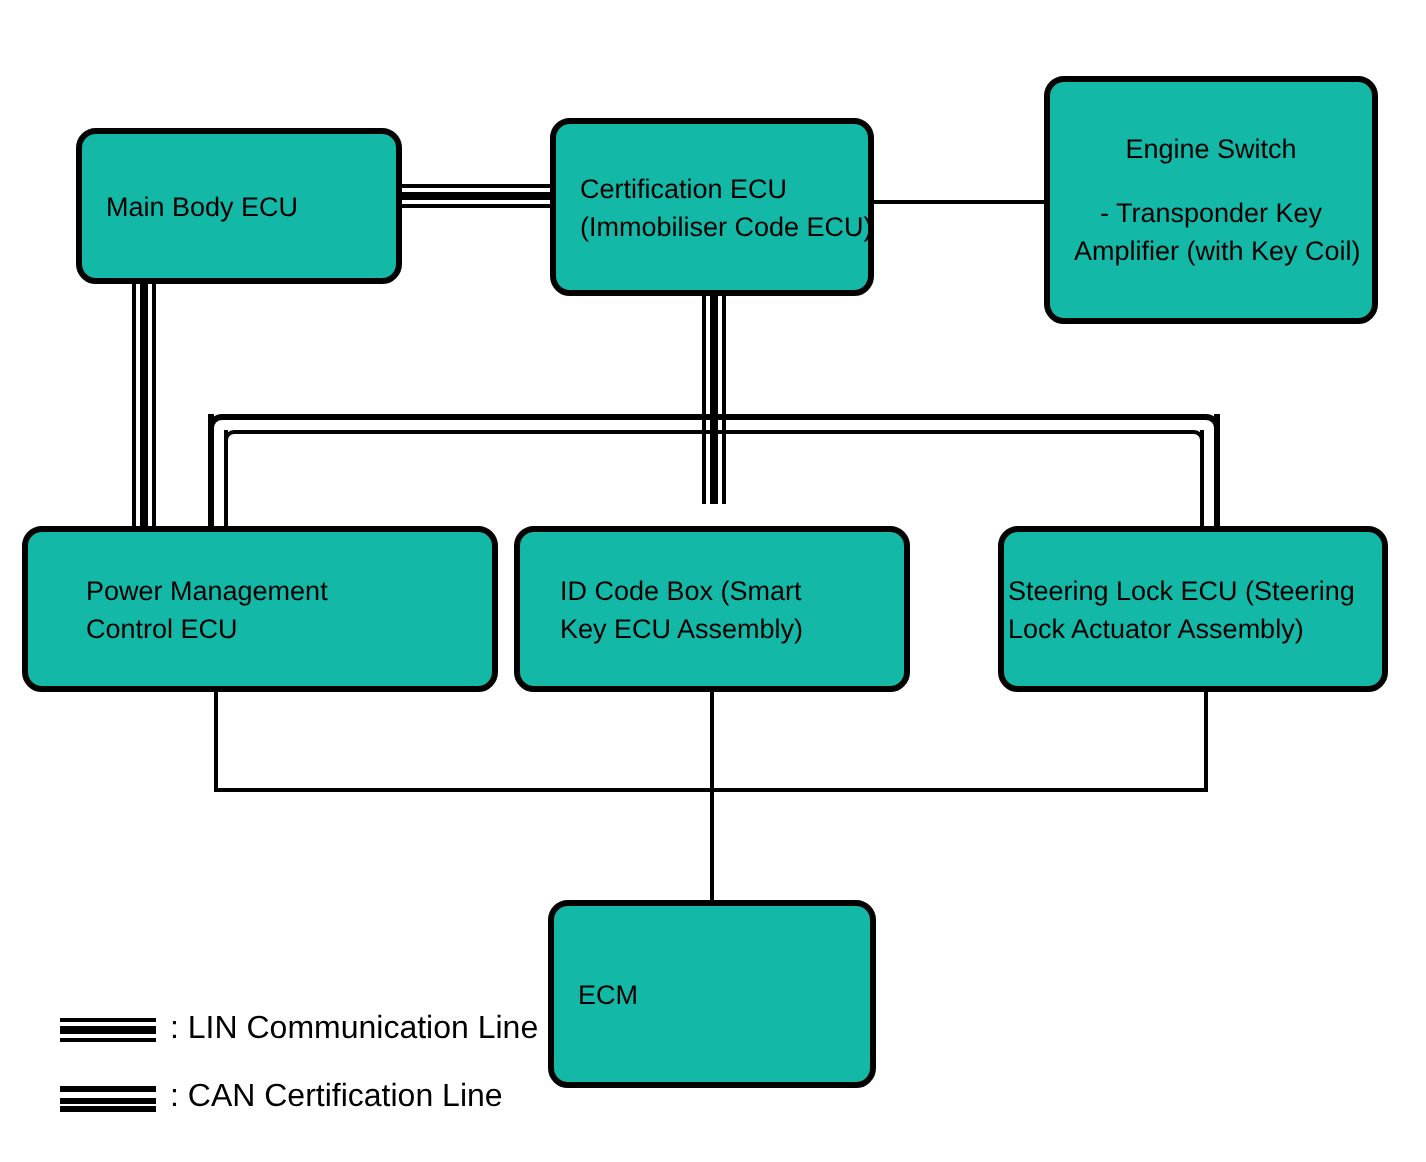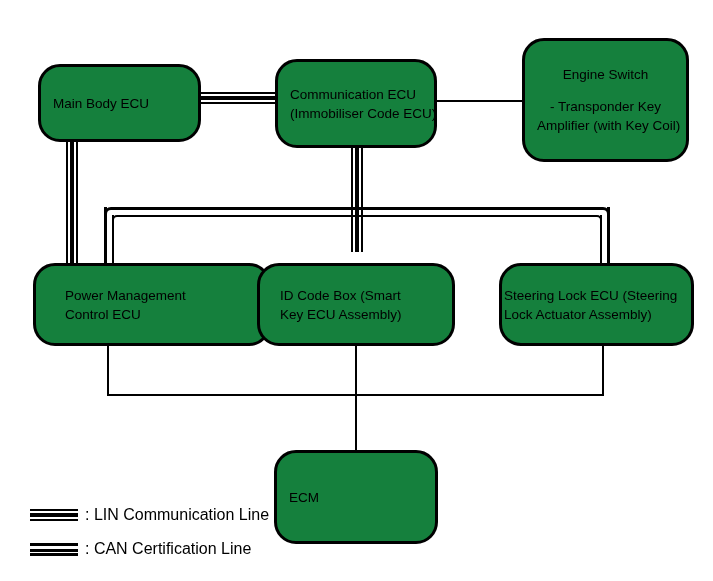--- a/index.html
+++ b/index.html
@@ -17,22 +17,22 @@
     width: 713px;
     height: 581px;
     background: #ffffff;
     overflow: hidden;
   }
   
   .node {
     position: absolute;
     box-sizing: border-box;
     border: 3px solid #000000;
-    border-radius: 22px;
-    background: #15803d;
+    border-radius: 10px;
+    background: #14b8a6;
     z-index: 5;
     display: flex;
     flex-direction: column;
     justify-content: center;
     padding: 6px 12px;
   }
   .node .line {
     font-size: 13.5px;
     line-height: 19px;
     white-space: nowrap;
@@ -153,32 +153,32 @@
   <div class="thinline" style="left:107px; top:345px; width:2px; height:50px;"></div>
   <div class="thinline" style="left:107px; top:394px; width:497px; height:2px;"></div>
   <div class="thinline" style="left:602px; top:345px; width:2px; height:50px;"></div>
   <div class="thinline" style="left:355px; top:345px; width:2px; height:105px;"></div>
 
   <div class="node center" style="left:38px; top:64px; width:163px; height:78px;">
     <div class="line">Main Body ECU</div>
   </div>
 
   <div class="node left" style="left:275px; top:59px; width:162px; height:89px;">
-    <div class="line">Communication ECU</div>
+    <div class="line">Certification ECU</div>
     <div class="line">(Immobiliser Code ECU)</div>
   </div>
 
   <div class="node" style="left:522px; top:38px; width:167px; height:124px;">
     <div class="line" style="text-align:center;">Engine Switch</div>
     <div class="spacer-line"></div>
     <div class="line" style="text-align:center;">- Transponder Key</div>
     <div class="line" style="text-align:left;">Amplifier (with Key Coil)</div>
   </div>
 
-  <div class="node left" style="left:11px; top:263px; width:238px; height:83px; padding-left:29px;margin-left:22px;">
+  <div class="node left" style="left:11px; top:263px; width:238px; height:83px; padding-left:29px;">
     <div class="line">Power Management</div>
     <div class="line">Control ECU</div>
   </div>
 
   <div class="node left" style="left:257px; top:263px; width:198px; height:83px; padding-left:20px;">
     <div class="line">ID Code Box (Smart</div>
     <div class="line">Key ECU Assembly)</div>
   </div>
 
   <div class="node left" style="left:499px; top:263px; width:195px; height:83px; padding-left:2px;">

